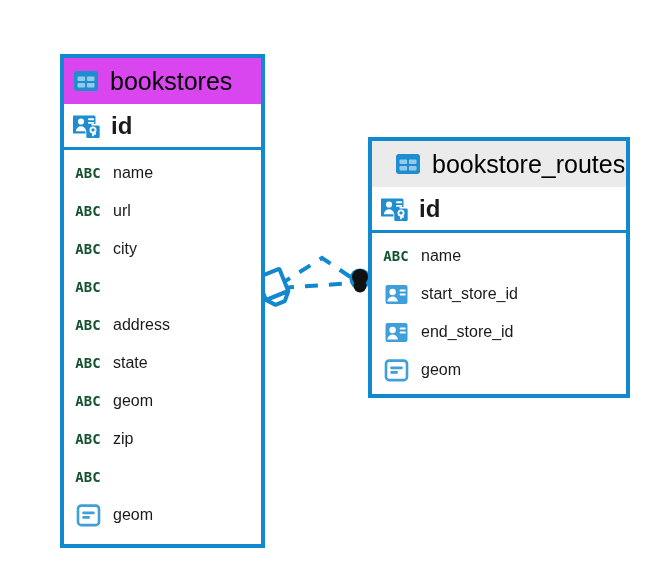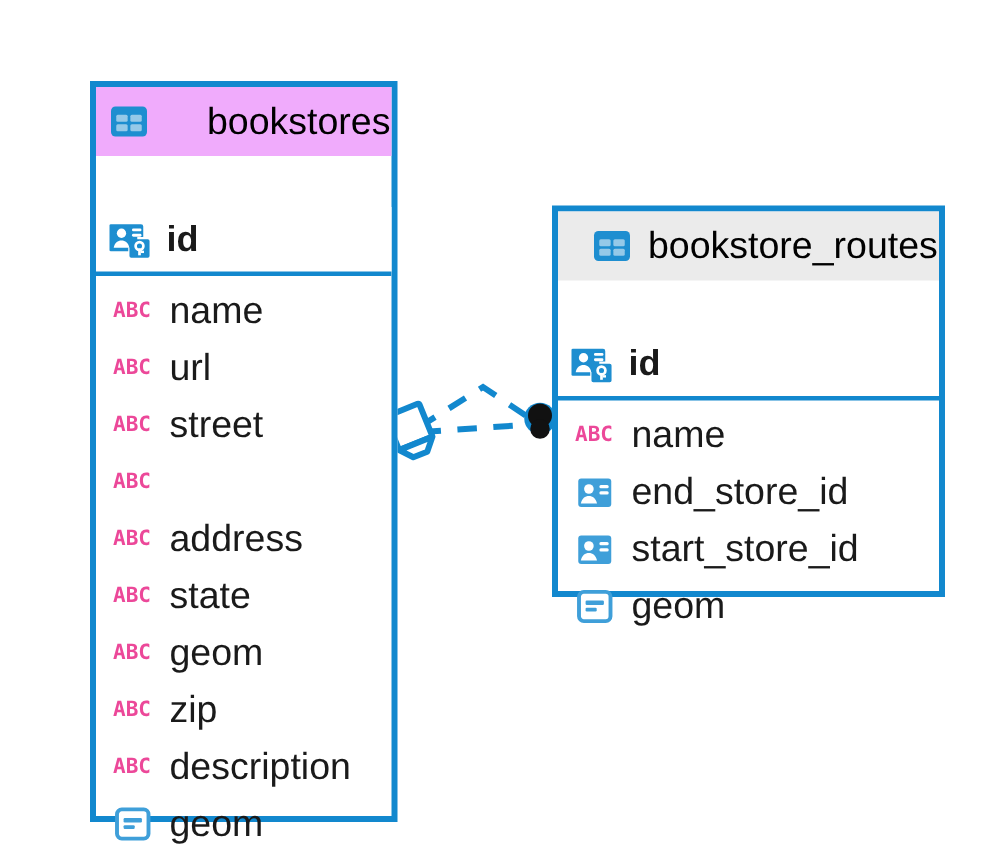--- a/index.html
+++ b/index.html
@@ -40,56 +40,55 @@
     background: #ffffff;
   }
 
   .entity-header {
     display: flex;
     align-items: center;
     box-sizing: border-box;
     padding: 4px 10px 4px 9px;
     height: 46px;
   }
-  .entity-header.orange { background: #f0abfc; gap: 28px; }
+  .entity-header.orange { background: #d946ef; }
   .entity-header.grey   { background: #ebebeb; padding-left: 23px; }
 
   .entity-title {
     font-size: 25px;
     color: #000000;
     margin-left: 11px;
     line-height: 1;
     white-space: nowrap;
   }
 
   .pk-row {
     display: flex;
     align-items: center;
     box-sizing: border-box;
     padding: 3px 10px 3px 9px;
     height: 46px;
     border-bottom: 3px solid #1288ce;
     background: #ffffff;
-    margin-top: 34px;
   }
 
   .field-list {
     padding: 4px 0 5px 0;
   }
 
   .field-row {
     display: flex;
     align-items: center;
     box-sizing: border-box;
     padding: 0 10px 0 9px;
     height: 38px;
   }
 
   .field-label {
-    font-size: 25px;
+    font-size: 16px;
     color: #1a1a1a;
     margin-left: 10px;
     line-height: 1;
     white-space: nowrap;
   }
   .field-label.bold { font-weight: bold; font-size: 24px; }
 
   .icon {
     display: inline-flex;
     align-items: center;
@@ -98,21 +97,21 @@
   }
 
   .icon svg { display: block; }
 
   
   .abc-icon {
     font-family: "DejaVu Sans Mono", monospace;
     font-weight: bold;
     font-size: 14px;
     letter-spacing: 0px;
-    color: #ec4899;
+    color: #14532d;
     line-height: 1;
     width: 30px;
   }
 </style>
 </head>
 <body>
 
 <div id="canvas">
 
   <svg id="connector-layer" viewBox="0 0 654 570" width="654" height="570">
@@ -172,21 +171,21 @@
         <span class="field-label">name</span>
       </div>
 
       <div class="field-row">
         <span class="icon abc-icon">ABC</span>
         <span class="field-label">url</span>
       </div>
 
       <div class="field-row">
         <span class="icon abc-icon">ABC</span>
-        <span class="field-label">street</span>
+        <span class="field-label">city</span>
       </div>
 
       <div class="field-row">
         <span class="icon abc-icon">ABC</span>
       </div>
 
       <div class="field-row">
         <span class="icon abc-icon">ABC</span>
         <span class="field-label">address</span>
       </div>
@@ -201,21 +200,20 @@
         <span class="field-label">geom</span>
       </div>
 
       <div class="field-row">
         <span class="icon abc-icon">ABC</span>
         <span class="field-label">zip</span>
       </div>
 
       <div class="field-row">
         <span class="icon abc-icon">ABC</span>
-        <span class="field-label">description</span>
       </div>
 
       <div class="field-row">
         <span class="icon" style="width:30px;">
           <svg width="25" height="23" viewBox="0 0 25 23">
             <rect x="2" y="1.6" width="21" height="19.5" rx="3.2" fill="#ffffff" stroke="#3f9fd9" stroke-width="2.6"></rect>
             <rect x="6.4" y="7.4" width="12.2" height="2.9" rx="0.8" fill="#3f9fd9"></rect>
             <rect x="6.4" y="12.1" width="7.4" height="2.6" rx="0.8" fill="#3f9fd9"></rect>
           </svg>
         </span>
@@ -267,34 +265,34 @@
       <div class="field-row">
         <span class="icon" style="width:30px;">
           <svg width="25" height="23" viewBox="0 0 25 23">
             <rect x="1.5" y="2" width="22" height="19" rx="2" fill="#3f9fd9"></rect>
             <circle cx="8.6" cy="9" r="3.2" fill="#ffffff"></circle>
             <path d="M3.2 18.6 c0.7 -3.4 2.9 -5 5.4 -5 c2.5 0 4.7 1.6 5.4 5 z" fill="#ffffff"></path>
             <rect x="15.6" y="6.4" width="6.2" height="2.1" rx="1" fill="#ffffff"></rect>
             <rect x="15.6" y="10.5" width="6.2" height="2.1" rx="1" fill="#ffffff"></rect>
           </svg>
         </span>
-        <span class="field-label">end_store_id</span>
+        <span class="field-label">start_store_id</span>
       </div>
 
       <div class="field-row">
         <span class="icon" style="width:30px;">
           <svg width="25" height="23" viewBox="0 0 25 23">
             <rect x="1.5" y="2" width="22" height="19" rx="2" fill="#3f9fd9"></rect>
             <circle cx="8.6" cy="9" r="3.2" fill="#ffffff"></circle>
             <path d="M3.2 18.6 c0.7 -3.4 2.9 -5 5.4 -5 c2.5 0 4.7 1.6 5.4 5 z" fill="#ffffff"></path>
             <rect x="15.6" y="6.4" width="6.2" height="2.1" rx="1" fill="#ffffff"></rect>
             <rect x="15.6" y="10.5" width="6.2" height="2.1" rx="1" fill="#ffffff"></rect>
           </svg>
         </span>
-        <span class="field-label">start_store_id</span>
+        <span class="field-label">end_store_id</span>
       </div>
 
       <div class="field-row">
         <span class="icon" style="width:30px;">
           <svg width="25" height="23" viewBox="0 0 25 23">
             <rect x="2" y="1.6" width="21" height="19.5" rx="3.2" fill="#ffffff" stroke="#3f9fd9" stroke-width="2.6"></rect>
             <rect x="6.4" y="7.4" width="12.2" height="2.9" rx="0.8" fill="#3f9fd9"></rect>
             <rect x="6.4" y="12.1" width="7.4" height="2.6" rx="0.8" fill="#3f9fd9"></rect>
           </svg>
         </span>

